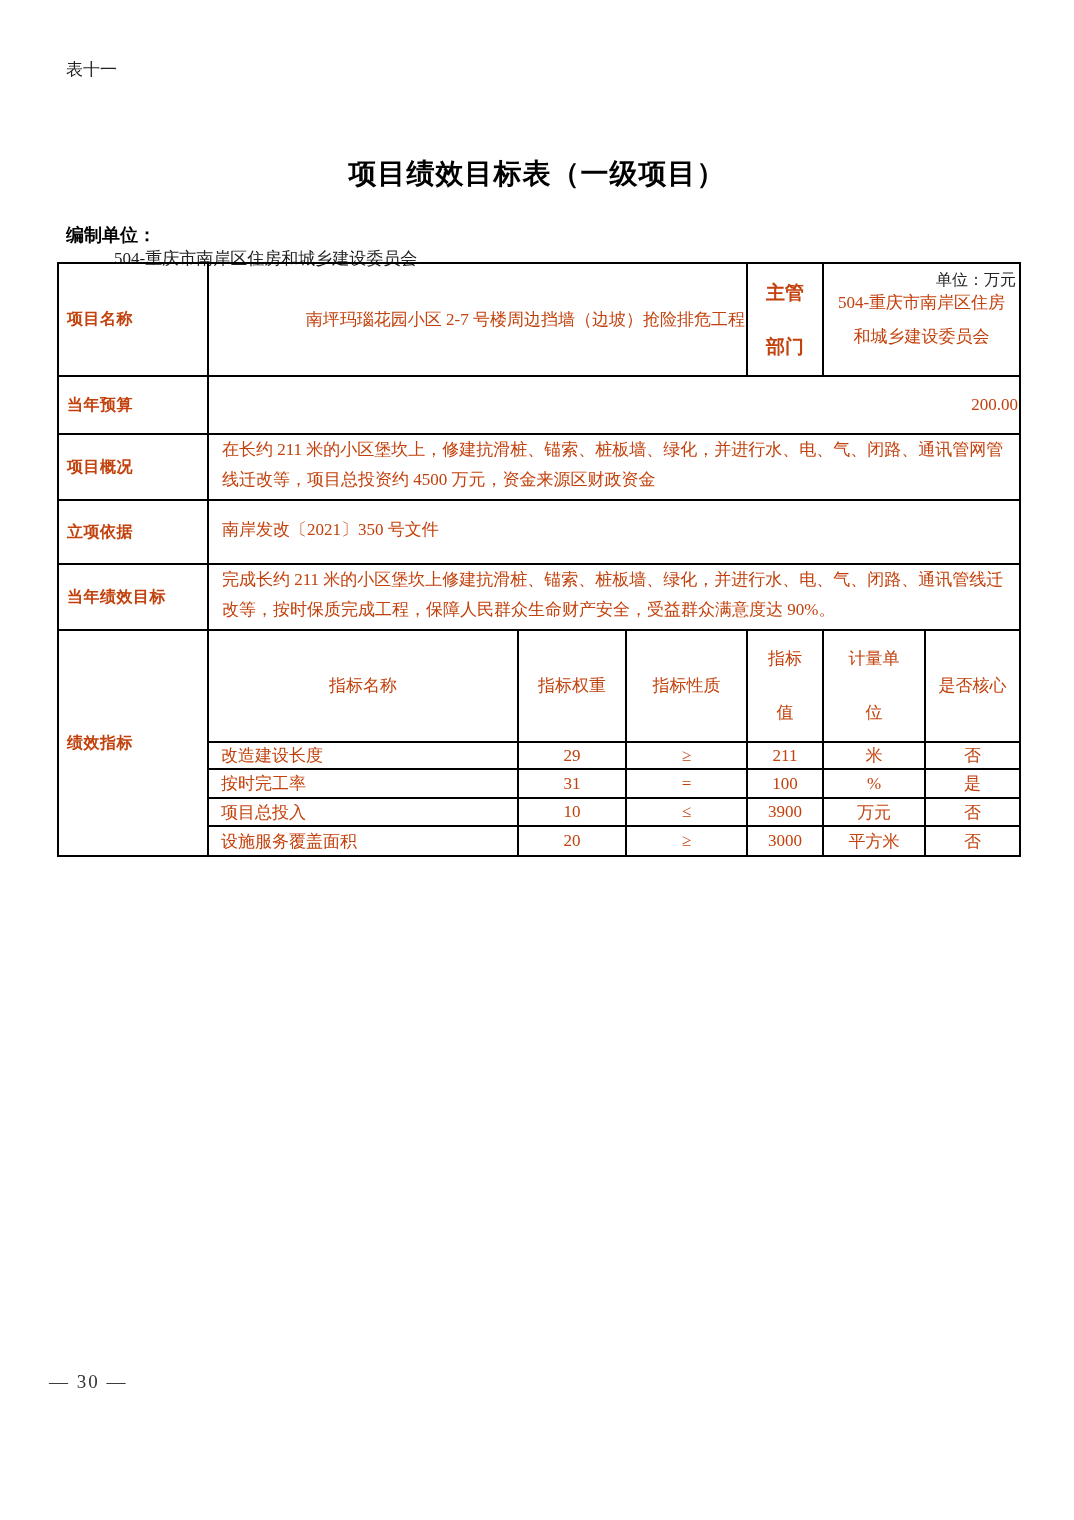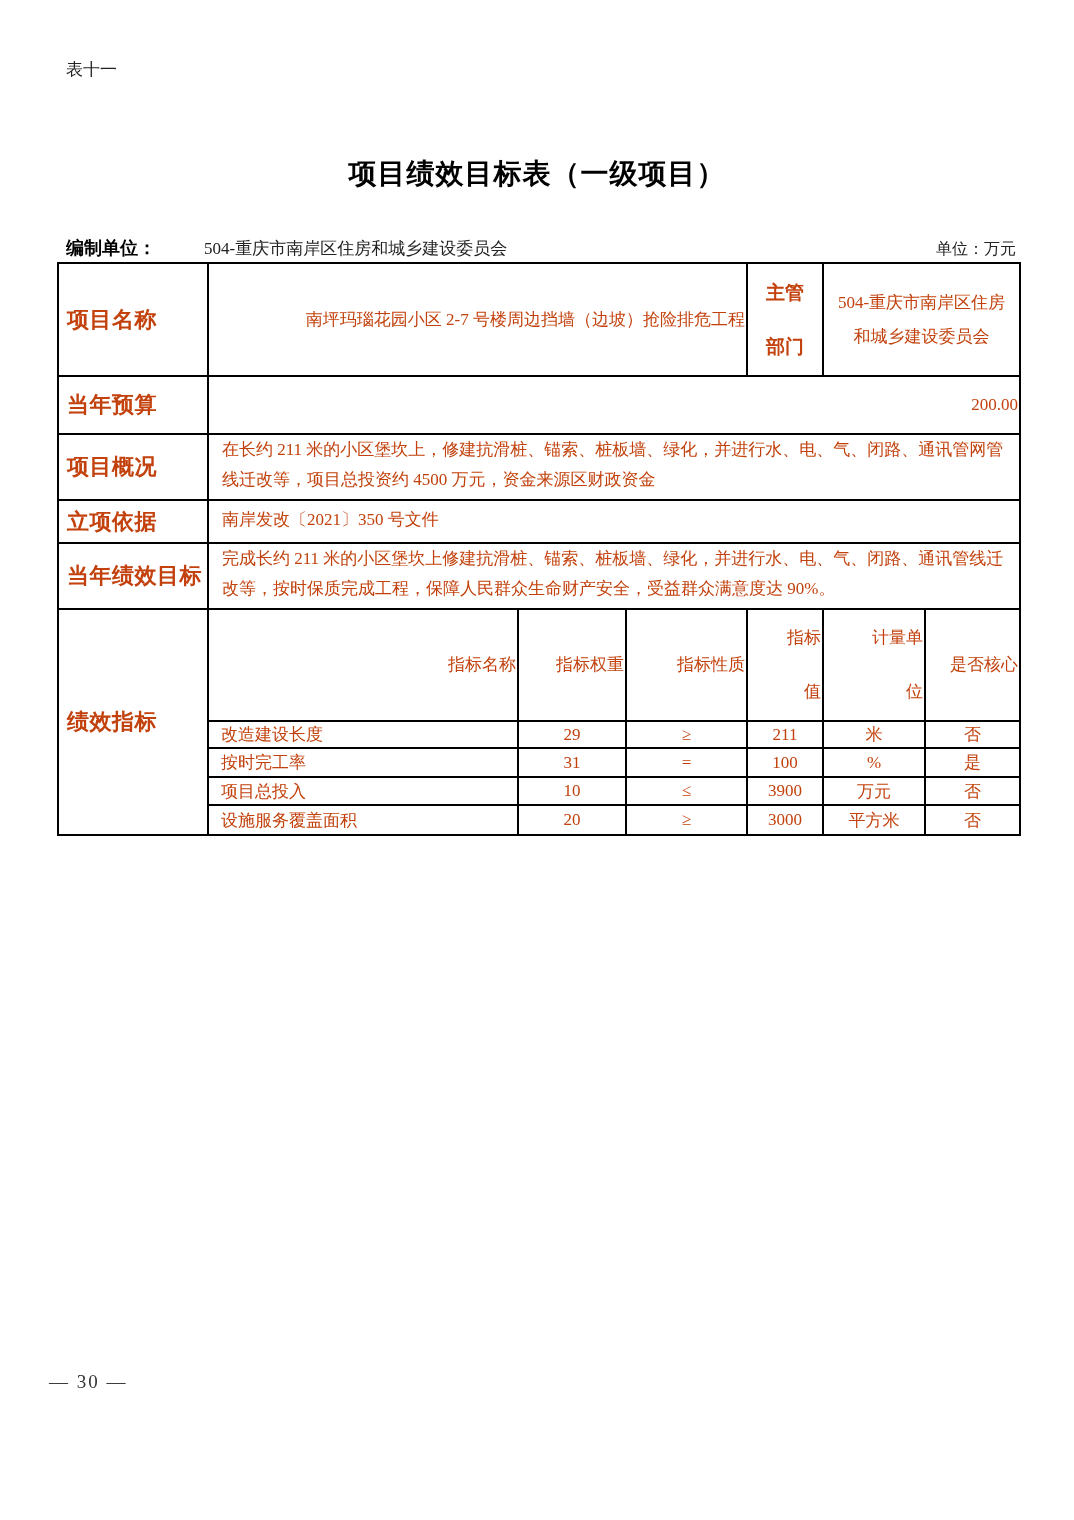--- a/index.html
+++ b/index.html
@@ -23,23 +23,24 @@
     left: 0; right: 0;
     text-align: center;
     font-family: "Liberation Sans", "DejaVu Sans", sans-serif;
     font-weight: bold;
     color: #000;
   }
   .title-1 { top: 104px; font-size: 29px; letter-spacing: 1px; }
   .title-2 { top: 155px; font-size: 28px; letter-spacing: 1px; }
   .meta-row {
     position: absolute;
-    left: 66px; right: 58px; top: 236px;
+    left: 66px; right: 58px; top: 223px;
     display: flex;
-    align-items: flex-end;
+    align-items: flex-start;
+    flex-direction: column;
   }
   .meta-label {
     font-family: "Liberation Sans", "DejaVu Sans", sans-serif;
     font-weight: bold;
     font-size: 18px;
     color: #000;
   }
   .meta-value {
     margin-left: 48px;
     font-size: 17px;
@@ -58,21 +59,21 @@
     table-layout: fixed;
   }
   table.main td {
     border: 2px solid #000;
     overflow: hidden;
     color: #c2410c;
   }
   td.lbl {
     font-family: "Liberation Sans", "DejaVu Sans", sans-serif;
     font-weight: bold;
-    font-size: 22px;
+    font-size: 16px;
     color: #000;
     text-align: left;
     vertical-align: middle;
     padding: 0 2px 0 8px;
     letter-spacing: 0.5px;
     border-radius: 6px;
   }
   td.c-center {
     text-align: right;
     vertical-align: middle;
@@ -97,21 +98,21 @@
     line-height: 54px;
   }
   td.dept-val {
     text-align: center;
     vertical-align: middle;
     font-size: 17px;
     line-height: 34px;
     padding: 0 6px;
   }
   td.ih {
-    text-align: right;
+    text-align: center;
     vertical-align: middle;
     font-size: 17px;
     white-space: pre-line;
     line-height: 54px;
   }
   td.dn {
     text-align: left;
     vertical-align: middle;
     font-size: 17px;
     padding-left: 12px;
@@ -163,21 +164,21 @@
         <td class="dept-val" colspan="2">504-重庆市南岸区住房和城乡建设委员会</td>
       </tr>
       <tr style="height:58px">
         <td class="lbl">当年预算</td>
         <td class="c-center" colspan="6">200.00</td>
       </tr>
       <tr style="height:55px">
         <td class="lbl">项目概况</td>
         <td class="c-left" colspan="6">在长约 211 米的小区堡坎上，修建抗滑桩、锚索、桩板墙、绿化，并进行水、电、气、闭路、通讯管网管线迁改等，项目总投资约 4500 万元，资金来源区财政资金</td>
       </tr>
-      <tr style="height:43px">
+      <tr style="height:64px">
         <td class="lbl">立项依据</td>
         <td class="c-left" colspan="6">南岸发改〔2021〕350 号文件</td>
       </tr>
       <tr style="height:60px">
         <td class="lbl">当年绩效目标</td>
         <td class="c-left" colspan="6">完成长约 211 米的小区堡坎上修建抗滑桩、锚索、桩板墙、绿化，并进行水、电、气、闭路、通讯管线迁改等，按时保质完成工程，保障人民群众生命财产安全，受益群众满意度达 90%。</td>
       </tr>
       <tr style="height:112px">
         <td class="lbl" rowspan="5">绩效指标</td>
         <td class="ih">指标名称</td>

